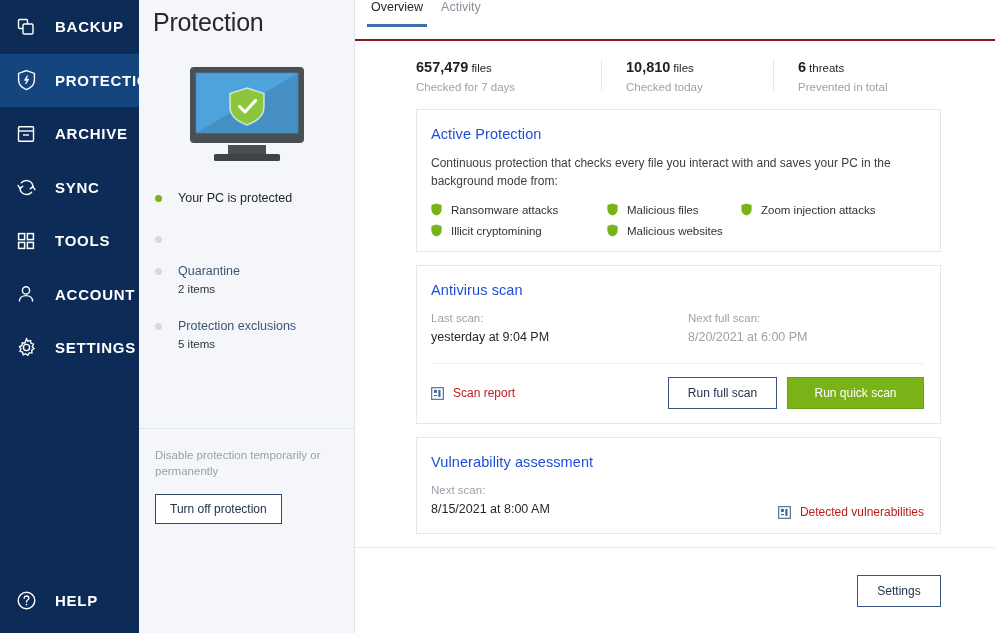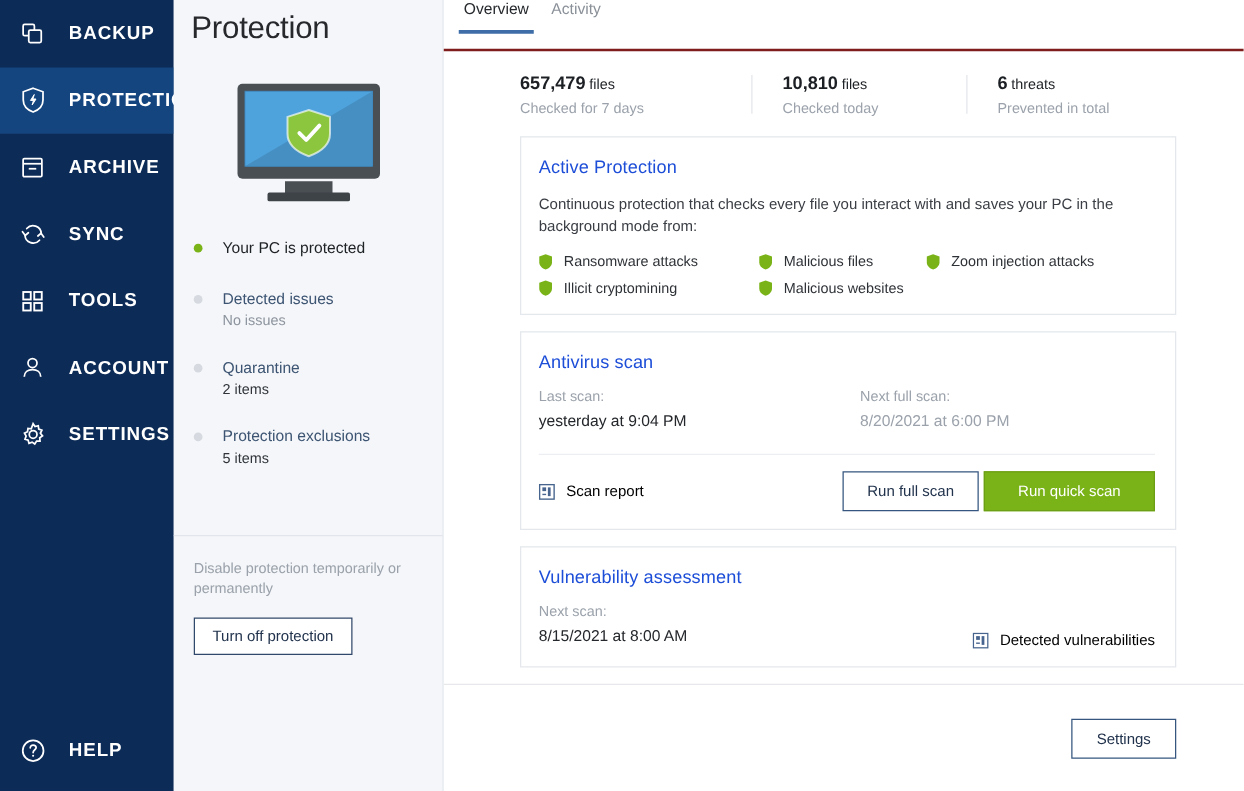--- a/index.html
+++ b/index.html
@@ -271,21 +271,21 @@
     padding-top: 13px;
   }
   .link-row {
     display: flex;
     align-items: center;
     cursor: pointer;
   }
   .link-row svg { margin-right: 9px; }
   .link-text {
     font-size: 12px;
-    color: #000000;
+    color: #b91c1c;
   }
   .spacer { flex: 1 1 auto; }
   .btn-ghost {
     border: 1px solid #36567f;
     background: #ffffff;
     color: #22334d;
     font-size: 12px;
     font-family: "Liberation Sans", sans-serif;
     padding: 8px 0;
     width: 109px;
@@ -293,21 +293,21 @@
   }
   .btn-green {
     border: 1px solid #6d9f14;
     background: #7ab317;
     color: #ffffff;
     font-size: 12px;
     font-family: "Liberation Sans", sans-serif;
     padding: 8px 0;
     width: 137px;
     text-align: center;
-    margin-left: 4px;
+    margin-left: 10px;
     cursor: pointer;
   }
   .vuln-row {
     display: flex;
     align-items: flex-end;
   }
 
   
   .main-footer {
     margin-top: auto;
@@ -444,24 +444,20 @@
     </div>
 
     <div class="status-main">
       <span class="dot-green"></span>
       <span class="status-main-label">Your PC is protected</span>
     </div>
 
     <div class="lp-list">
       <div class="lp-row">
         <span class="dot-gray"></span>
-        <span class="lp-row-texts">
-          <span class="lp-row-title" style="display:block">Detected issues</span>
-          <span class="lp-row-sub" style="display:block">No issues</span>
-        </span>
       </div>
       <div class="lp-row">
         <span class="dot-gray"></span>
         <span class="lp-row-texts">
           <span class="lp-row-title" style="display:block">Quarantine</span>
           <span class="lp-row-sub dark" style="display:block">2 items</span>
         </span>
       </div>
       <div class="lp-row">
         <span class="dot-gray"></span>

